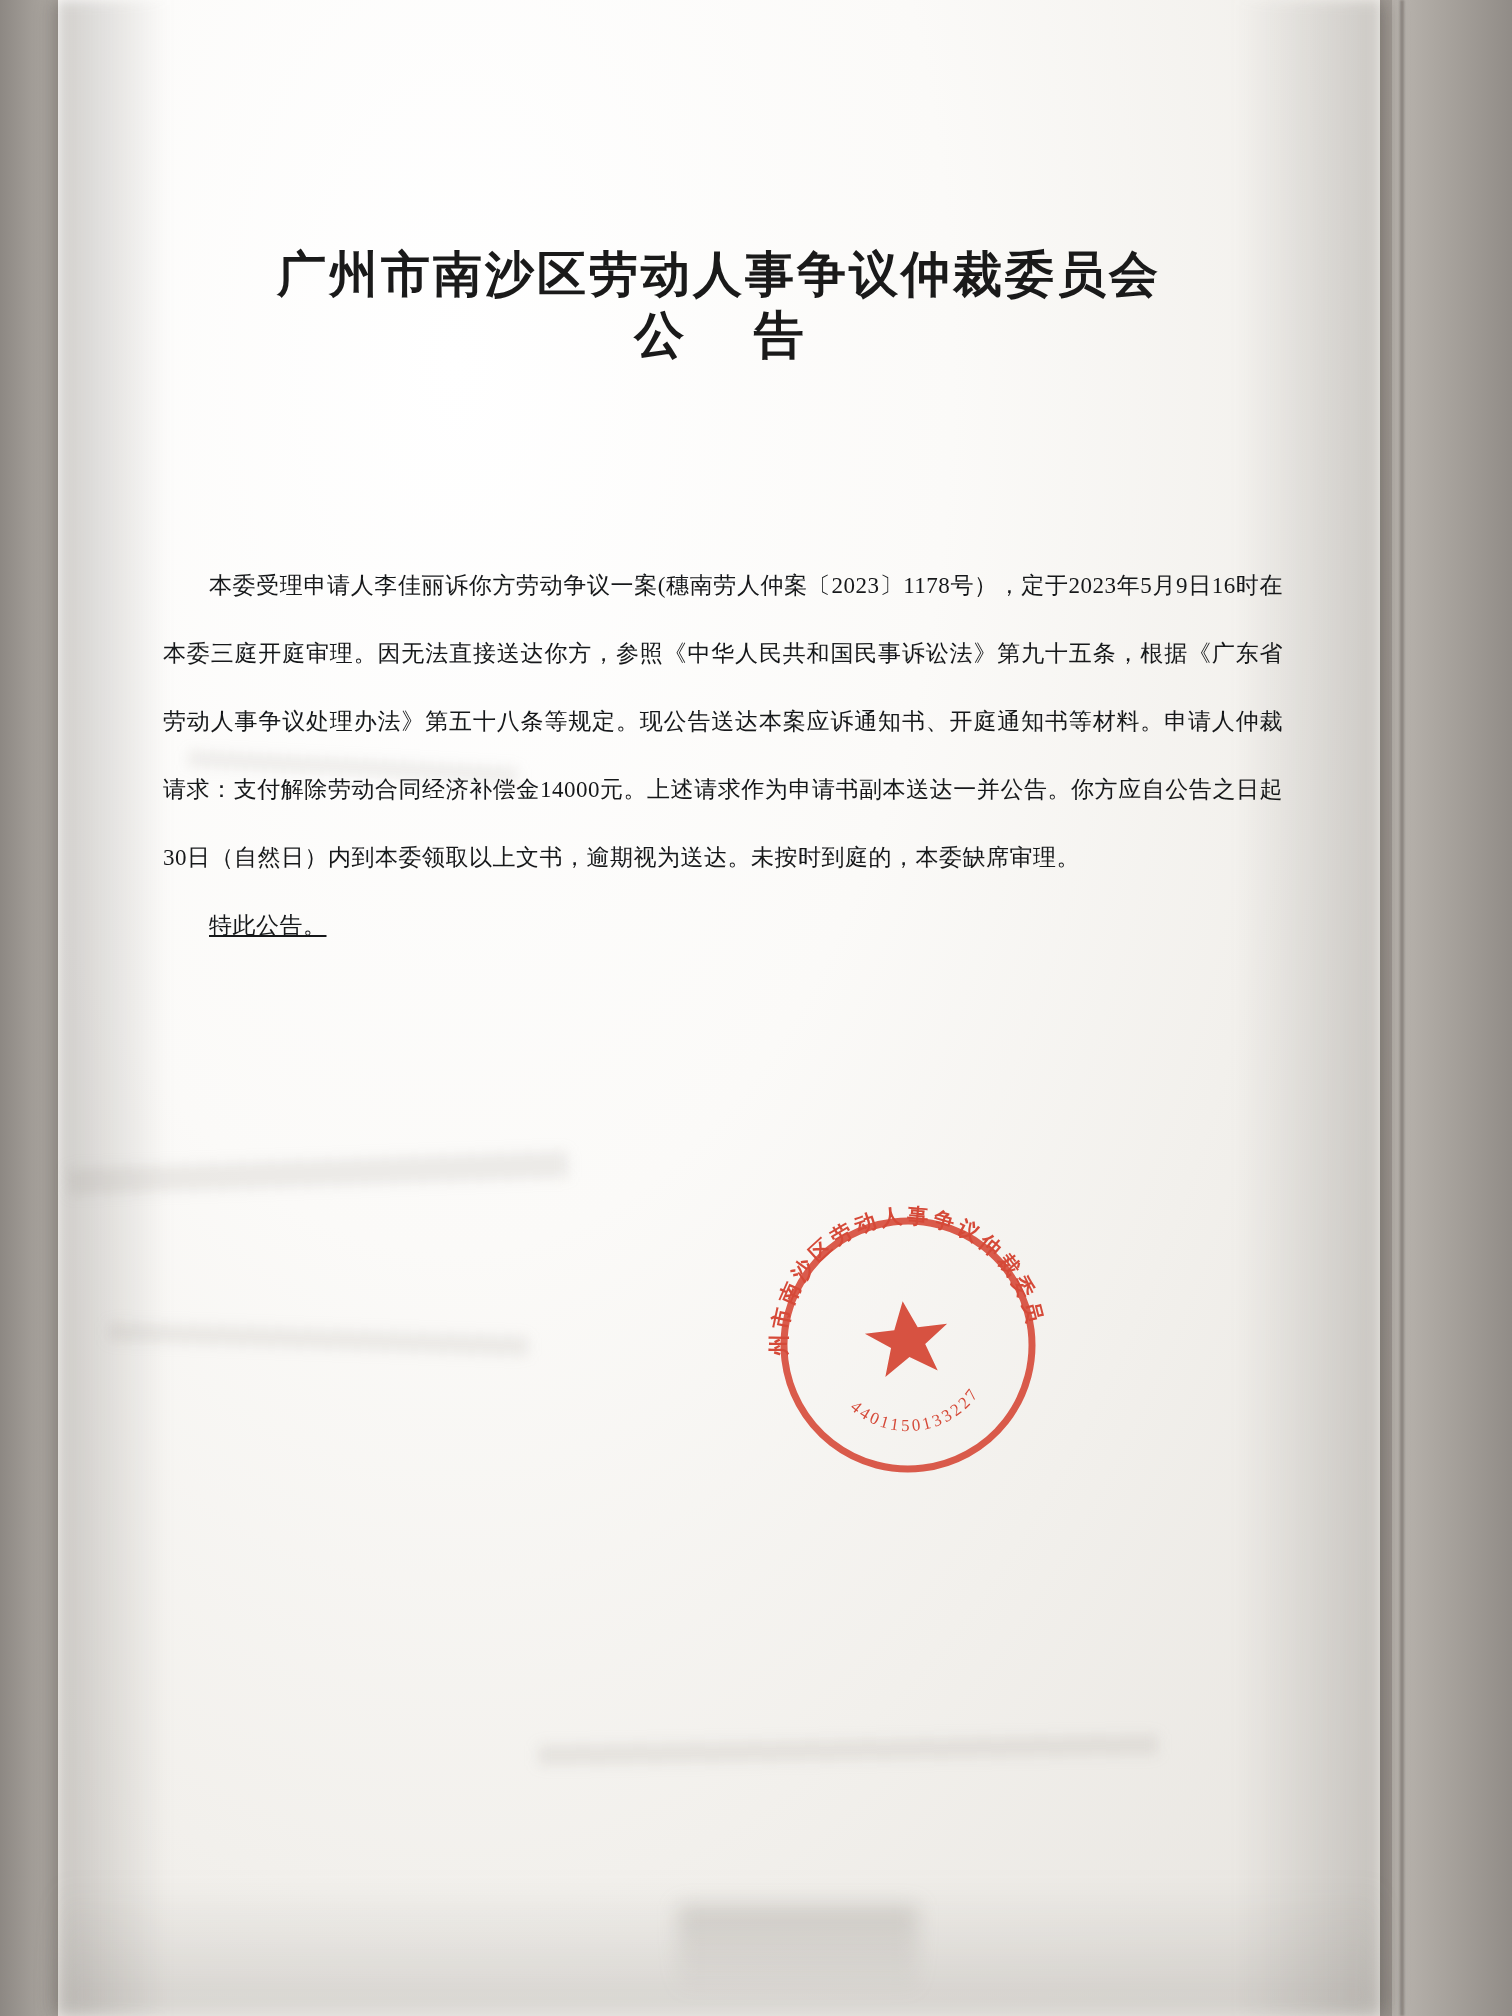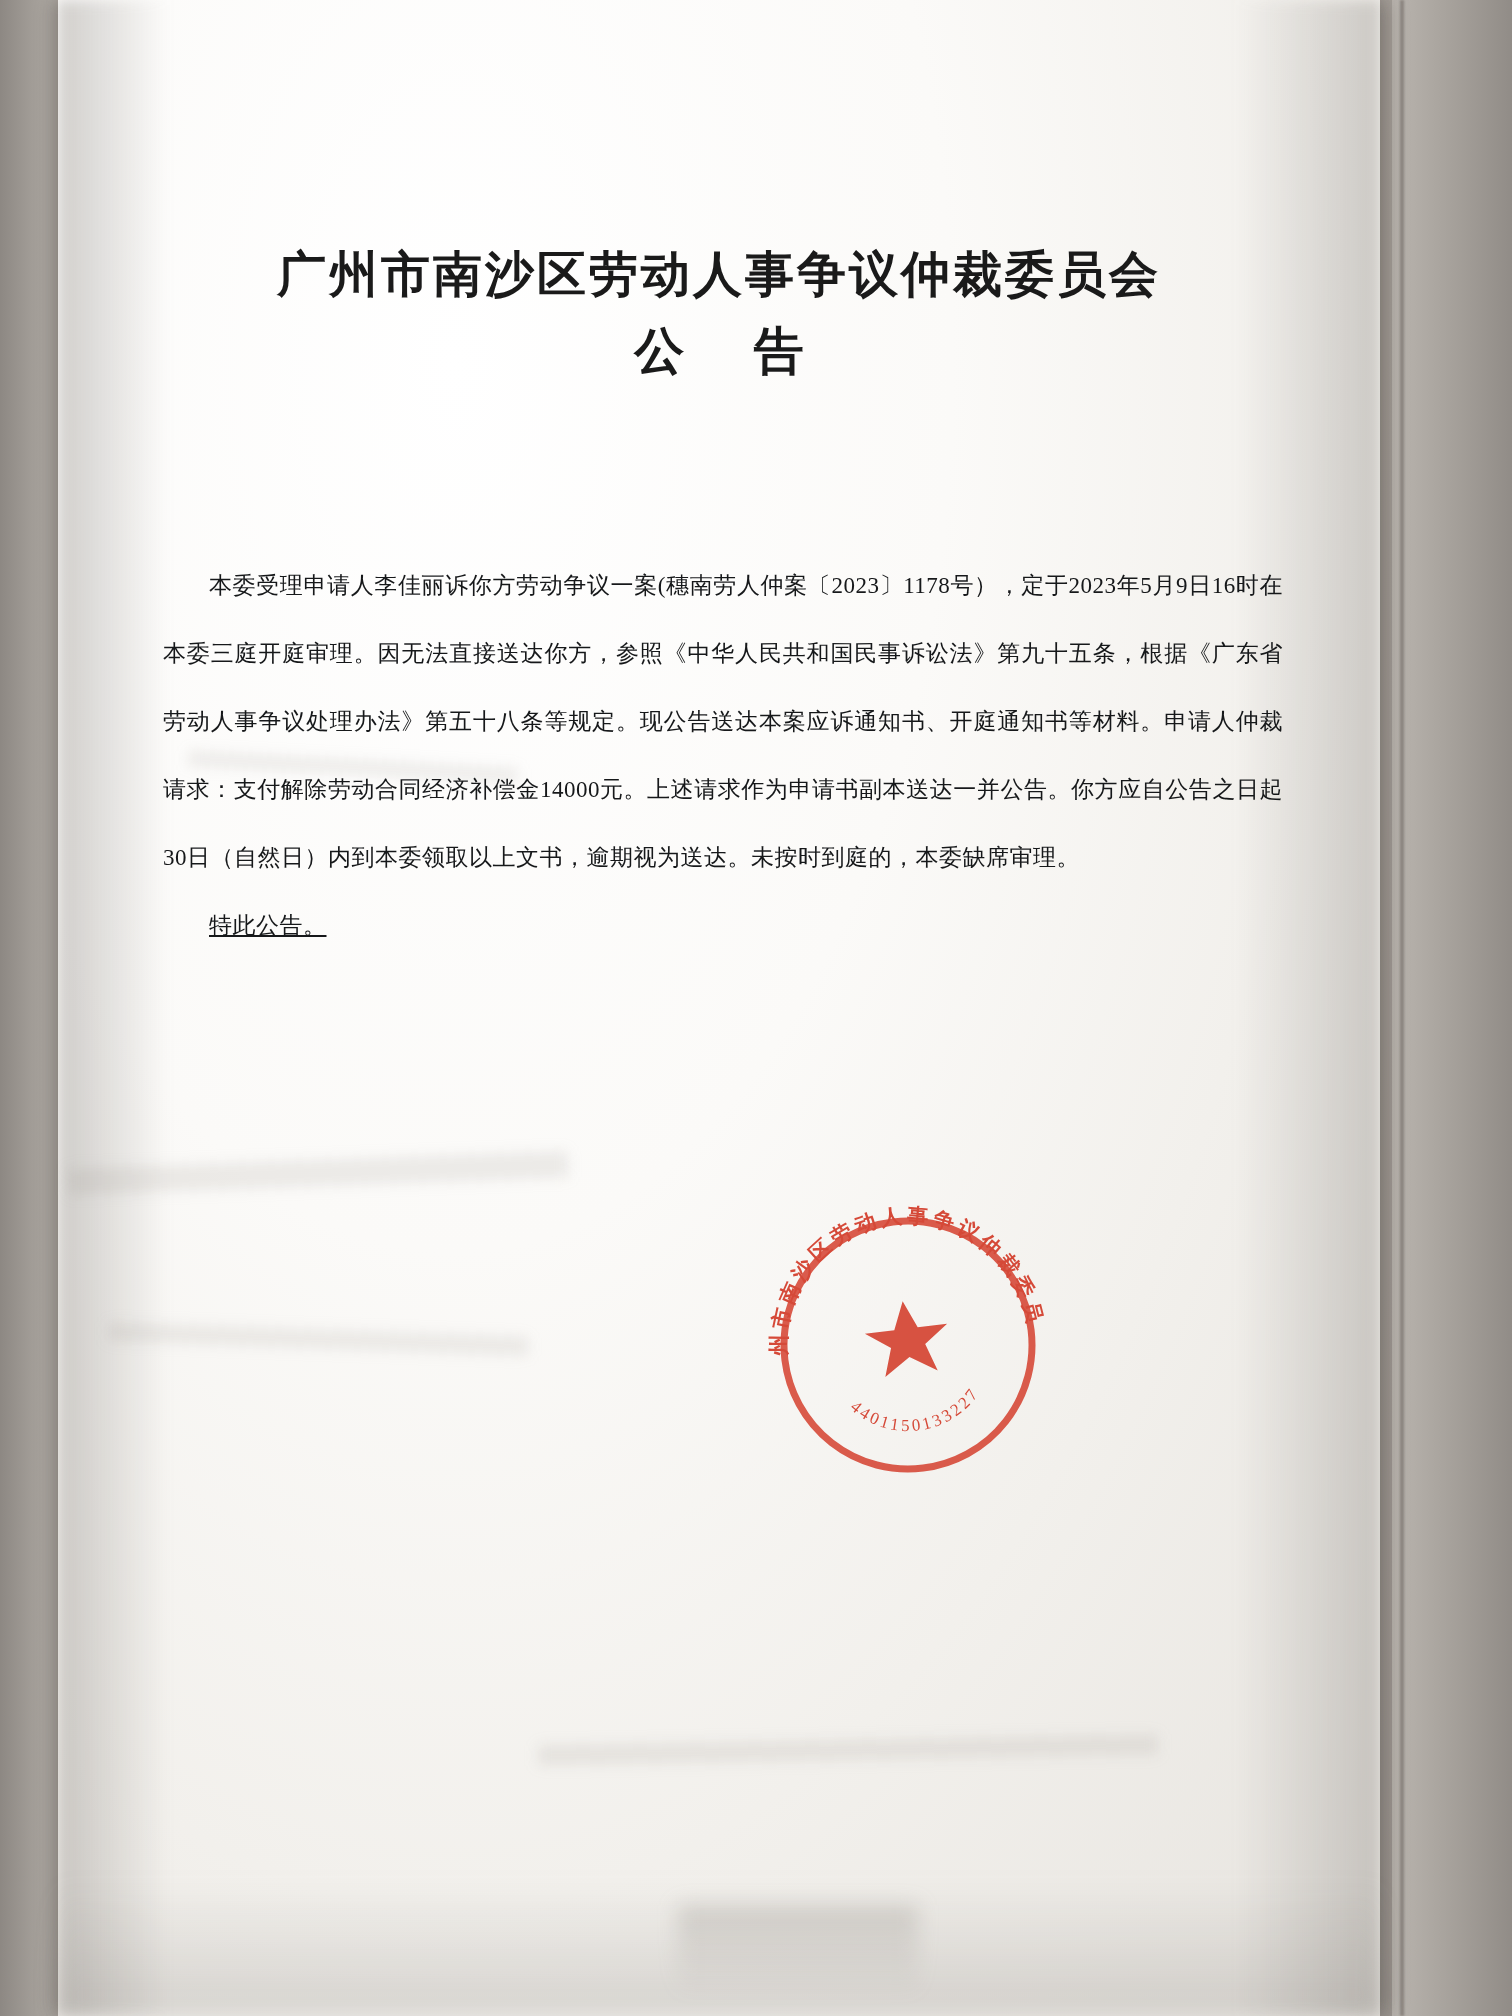--- a/index.html
+++ b/index.html
@@ -88,21 +88,20 @@
   }
   .org-title {
     font-size: 49px;
     font-weight: 700;
     letter-spacing: 3px;
     color: #1a1a1a;
     line-height: 1.1;
     font-family: "DejaVu Serif", "Liberation Serif", serif;
   }
   .doc-kind {
-    margin-top: 16px;
     font-size: 50px;
     font-weight: 700;
     letter-spacing: 26px;
     color: #1a1a1a;
     font-family: "DejaVu Serif", "Liberation Serif", serif;
     padding-left: 26px;
   }
 
   .addressee {
     position: absolute;

